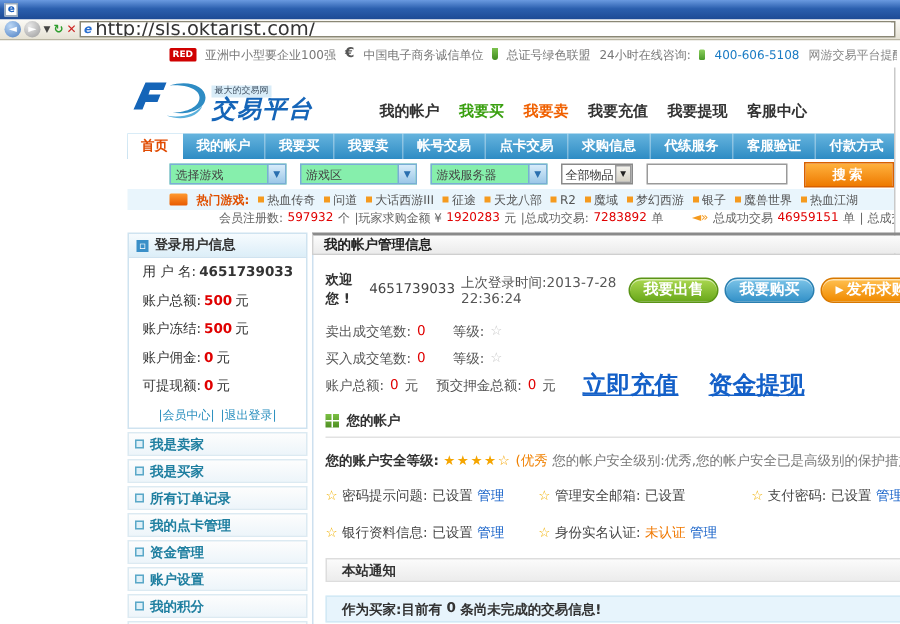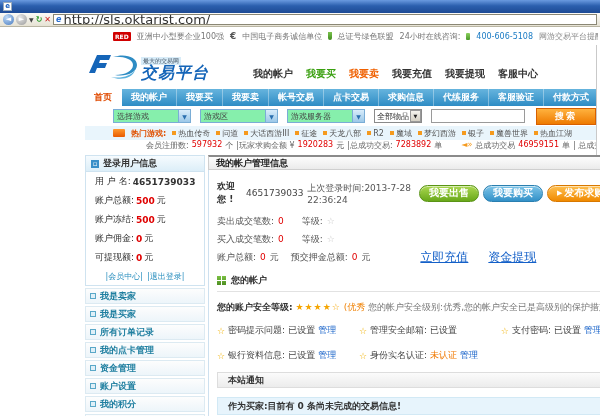--- a/index.html
+++ b/index.html
@@ -96,21 +96,21 @@
   .welcome-prefix{font-weight:bold;color:#333}
   .welcome-user{color:#444}
   .welcome-login{color:#555}
   .btn{height:17px;padding:0 9px;border-radius:9px;color:#fff;font-weight:bold;display:flex;align-items:center;gap:2px;font-size:10px;box-shadow:inset 0 1px 0 rgba(255,255,255,.55);cursor:pointer;white-space:nowrap}
   .btn-sell{background:linear-gradient(#abd850,#69a81a);border:1px solid #5a9416;margin-left:auto}
   .btn-buy{background:linear-gradient(#7cc4e8,#3391c8);border:1px solid #2a7fb0}
   .btn-demand{background:linear-gradient(#ffc050,#f08a00);border:1px solid #d87800}
   .btn .tri{font-size:7px}
   .mrow{display:flex;align-items:center;gap:4px;height:18px;color:#555;font-size:9px}
   .star-grey{color:#c9c9c9}
-  .biglink{color:#1460c8;font-weight:normal;font-size:12px;text-decoration:underline;cursor:pointer}
+  .biglink{color:#1460c8;font-weight:bold;font-size:16px;text-decoration:underline;cursor:pointer}
   .link1{margin-left:auto}
   .link2{margin-right:78px;margin-left:16px}
   .section-head{display:flex;align-items:center;gap:5px;border-bottom:1px solid #e2e2e2;padding:5px 0 4px 0;margin-top:3px;font-weight:bold;color:#333}
   .gridic{width:9px;height:9px;background:
      linear-gradient(#fff,#fff) 4px 0/1px 9px no-repeat,
      linear-gradient(#fff,#fff) 0 4px/9px 1px no-repeat,
      linear-gradient(#7bc043,#4e8f22)}
   .sec-line{margin:9px 0 2px 0;font-size:9px;color:#333;white-space:nowrap}
   .sec-label{font-weight:bold}
   .sec-stars{color:#f5a500;letter-spacing:1px}

